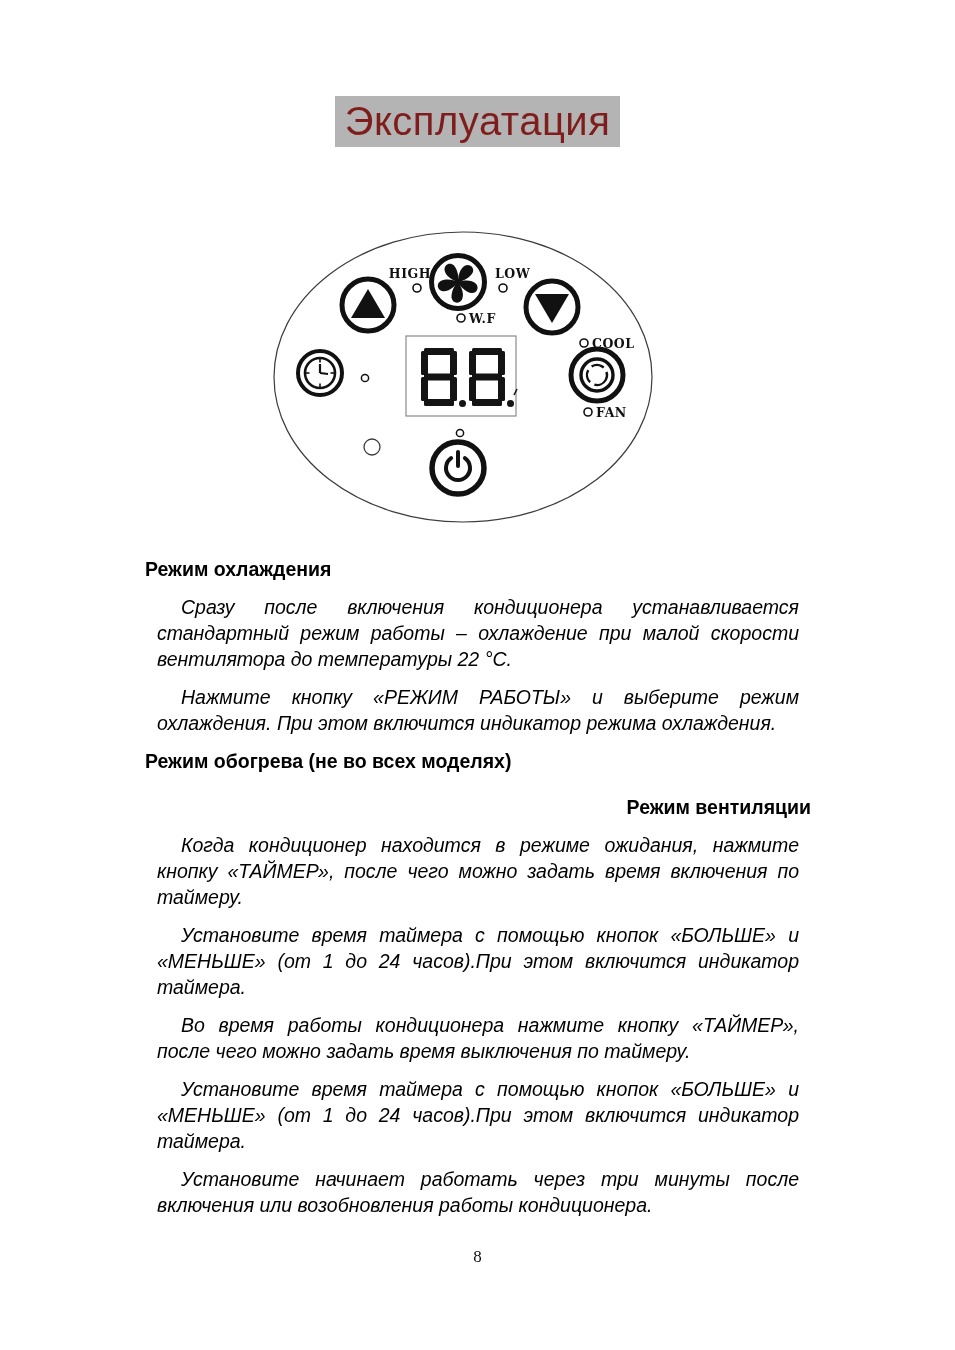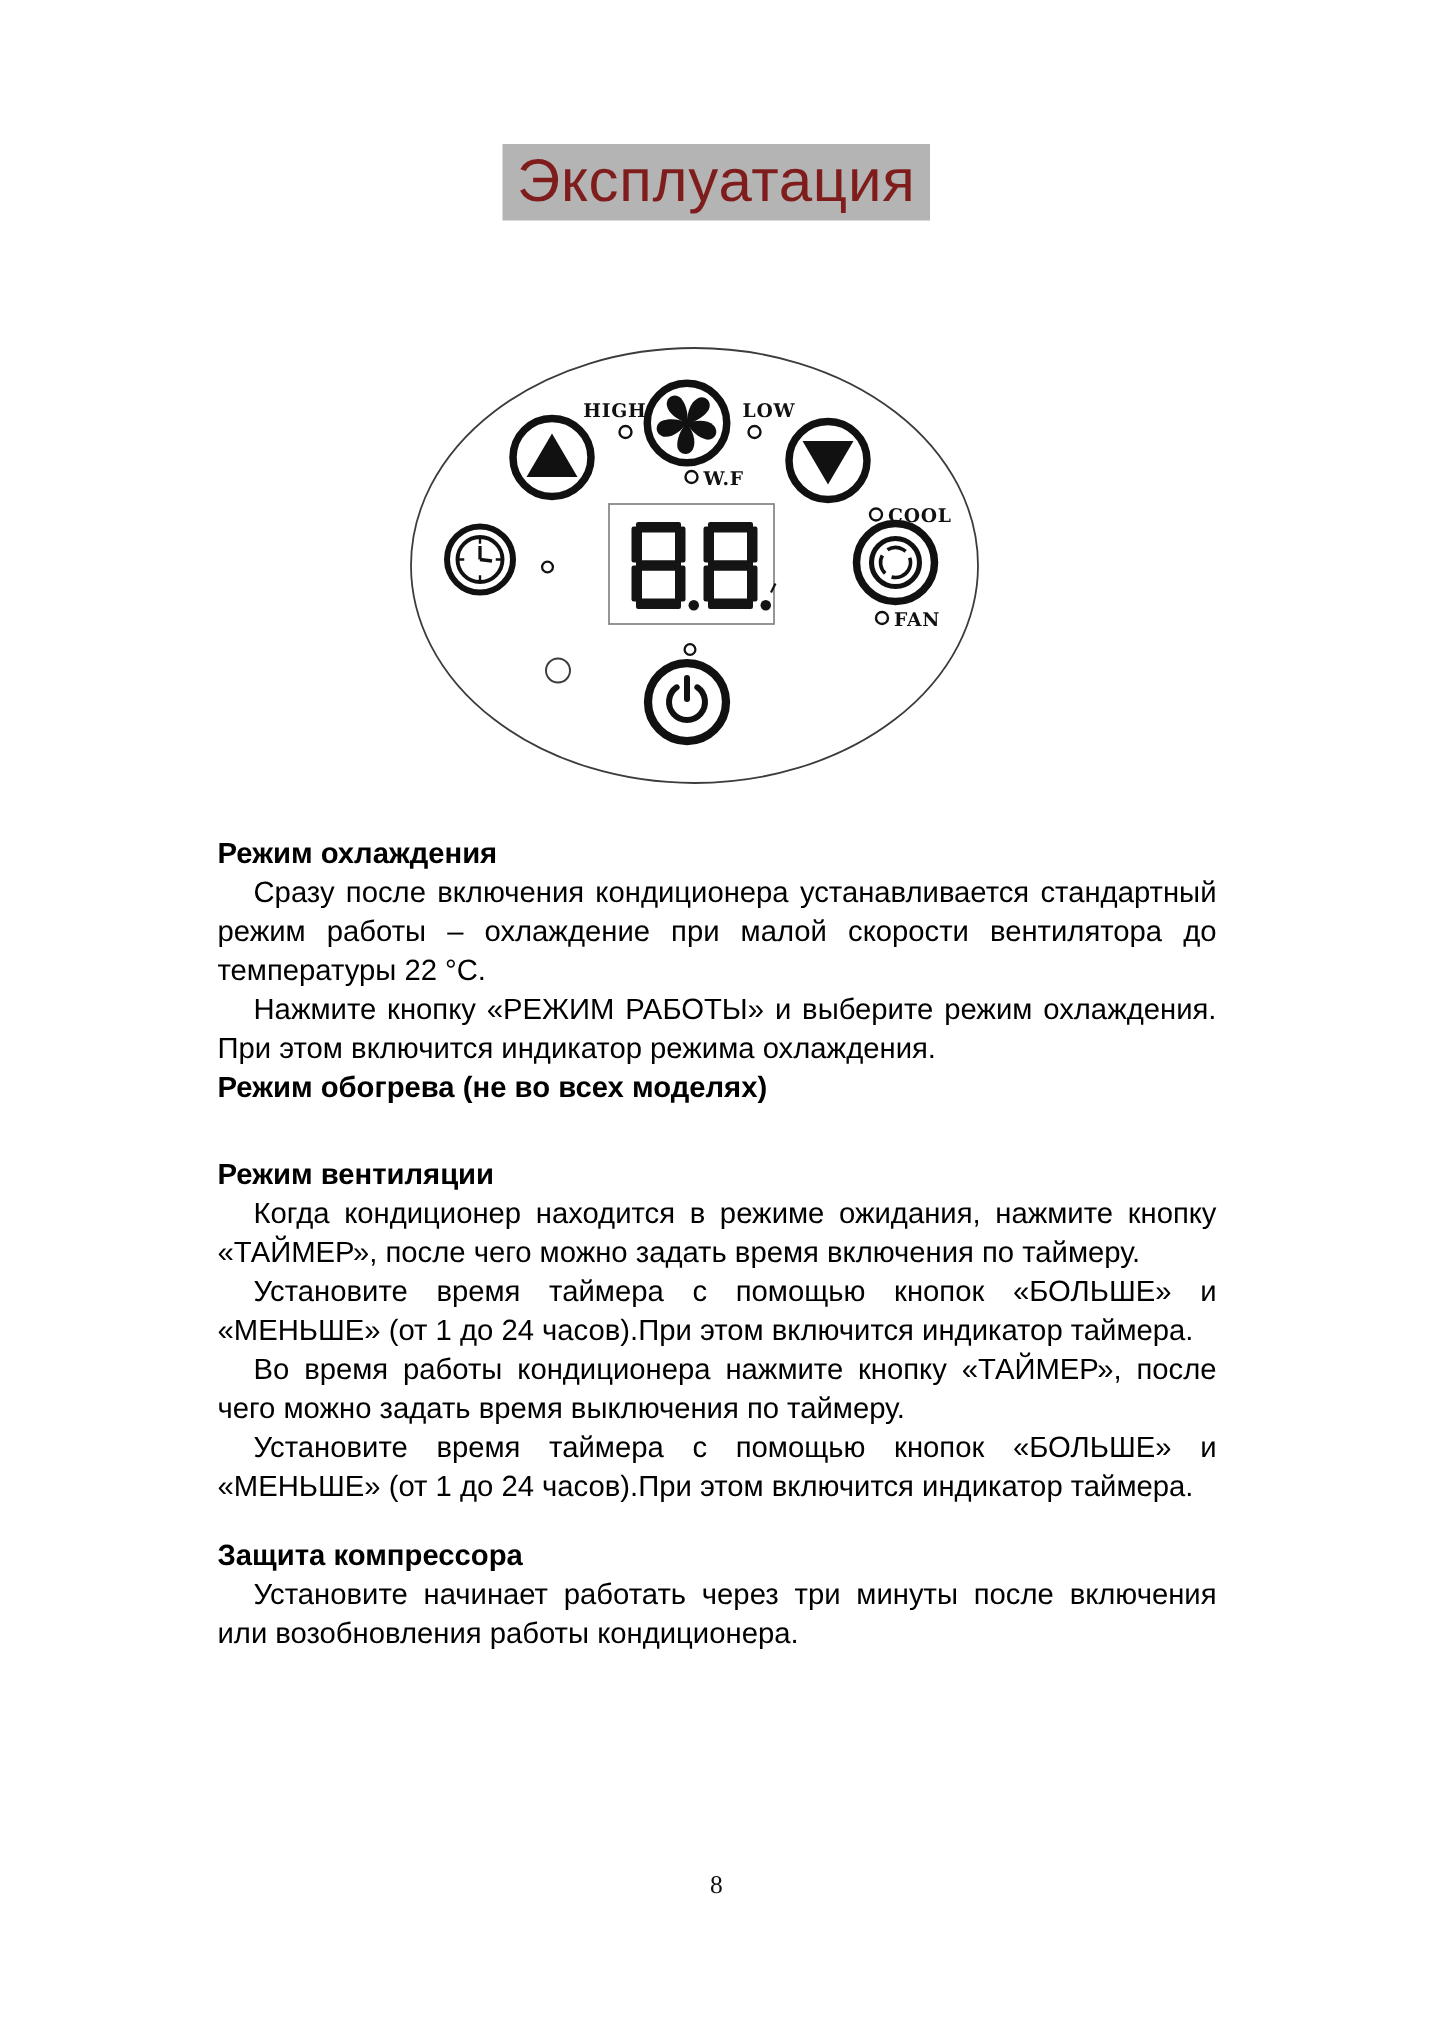--- a/index.html
+++ b/index.html
@@ -17,23 +17,23 @@
   
   #panel{position:absolute;left:263px;top:227px;width:400px;height:300px;}
   #panel svg{display:block;}
   .lbl{font-family:"DejaVu Serif",serif;font-weight:700;font-size:12.5px;fill:#111;letter-spacing:0.5px;}
   
   #content{
     position:absolute;left:145px;top:556px;width:666px;
     font-size:19.5px;line-height:26px;text-align:justify;color:#000000;
   }
   #content h3{font-size:19.5px;line-height:26px;margin:0;font-weight:700;text-align:left;}
-  #content p{margin:0;text-indent:24px;}
+  #content p{margin:12px;text-indent:24px;font-style:italic;}
   #content .sec2{}
-  #content .sec3{margin-top:32px;}
+  #content .sec3{margin-top:20px;text-align:right;}
   #content .sec4{margin-top:20px;}
   
   #pageno{
     position:absolute;top:1247px;left:0;width:955px;text-align:center;
     font-family:"Liberation Serif",serif;font-size:17px;color:#111;
   }
 </style>
 </head>
 <body>
 
@@ -148,18 +148,17 @@
     <p>Нажмите кнопку «РЕЖИМ РАБОТЫ» и выберите режим охлаждения. При этом включится индикатор режима охлаждения.</p>
 
     <h3 class="sec2">Режим обогрева (не во всех моделях)</h3>
 
     <h3 class="sec3">Режим вентиляции</h3>
     <p>Когда кондиционер находится в режиме ожидания, нажмите кнопку «ТАЙМЕР», после чего можно задать время включения по таймеру.</p>
     <p>Установите время таймера с помощью кнопок «БОЛЬШЕ» и «МЕНЬШЕ» (от 1 до 24 часов).При этом включится индикатор таймера.</p>
     <p>Во время работы кондиционера нажмите кнопку «ТАЙМЕР», после чего можно задать время выключения по таймеру.</p>
     <p>Установите время таймера с помощью кнопок «БОЛЬШЕ» и «МЕНЬШЕ» (от 1 до 24 часов).При этом включится индикатор таймера.</p>
 
-    <h3 class="sec4">Защита компрессора</h3>
     <p>Установите начинает работать через три минуты после включения или возобновления работы кондиционера.</p>
   </div>
 
   <div id="pageno">8</div>
 </div>
 
 </body></html>

